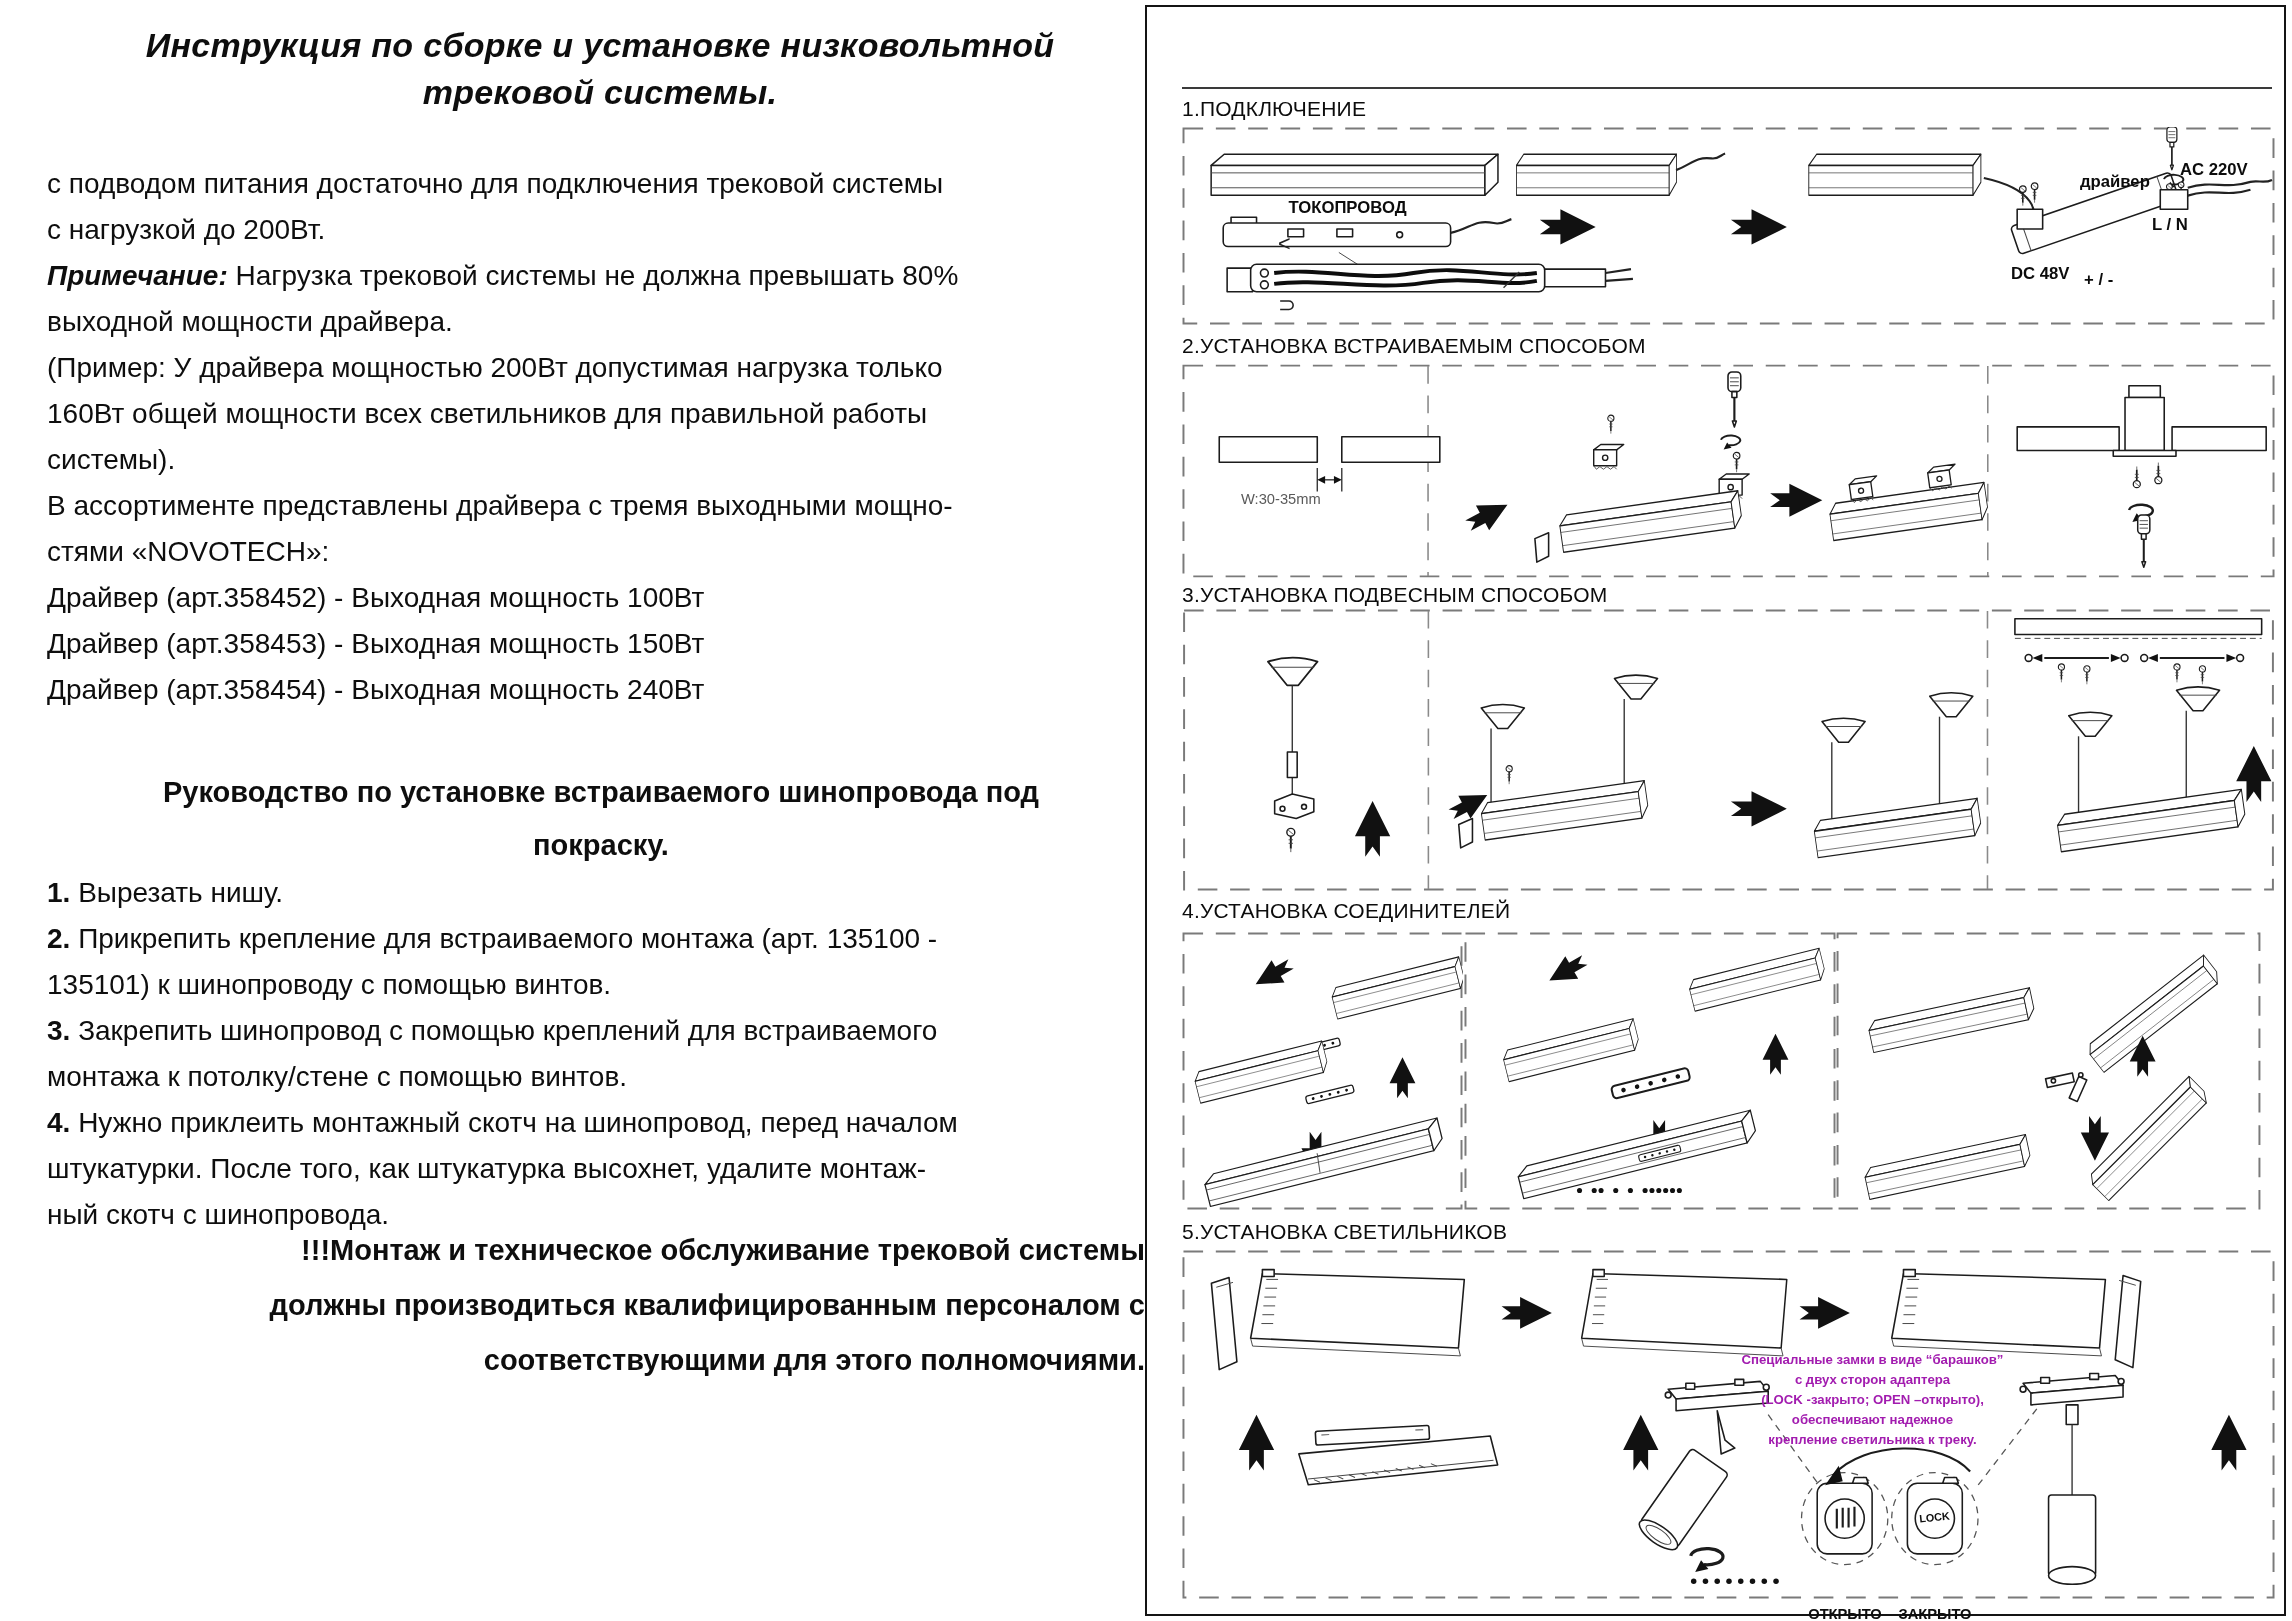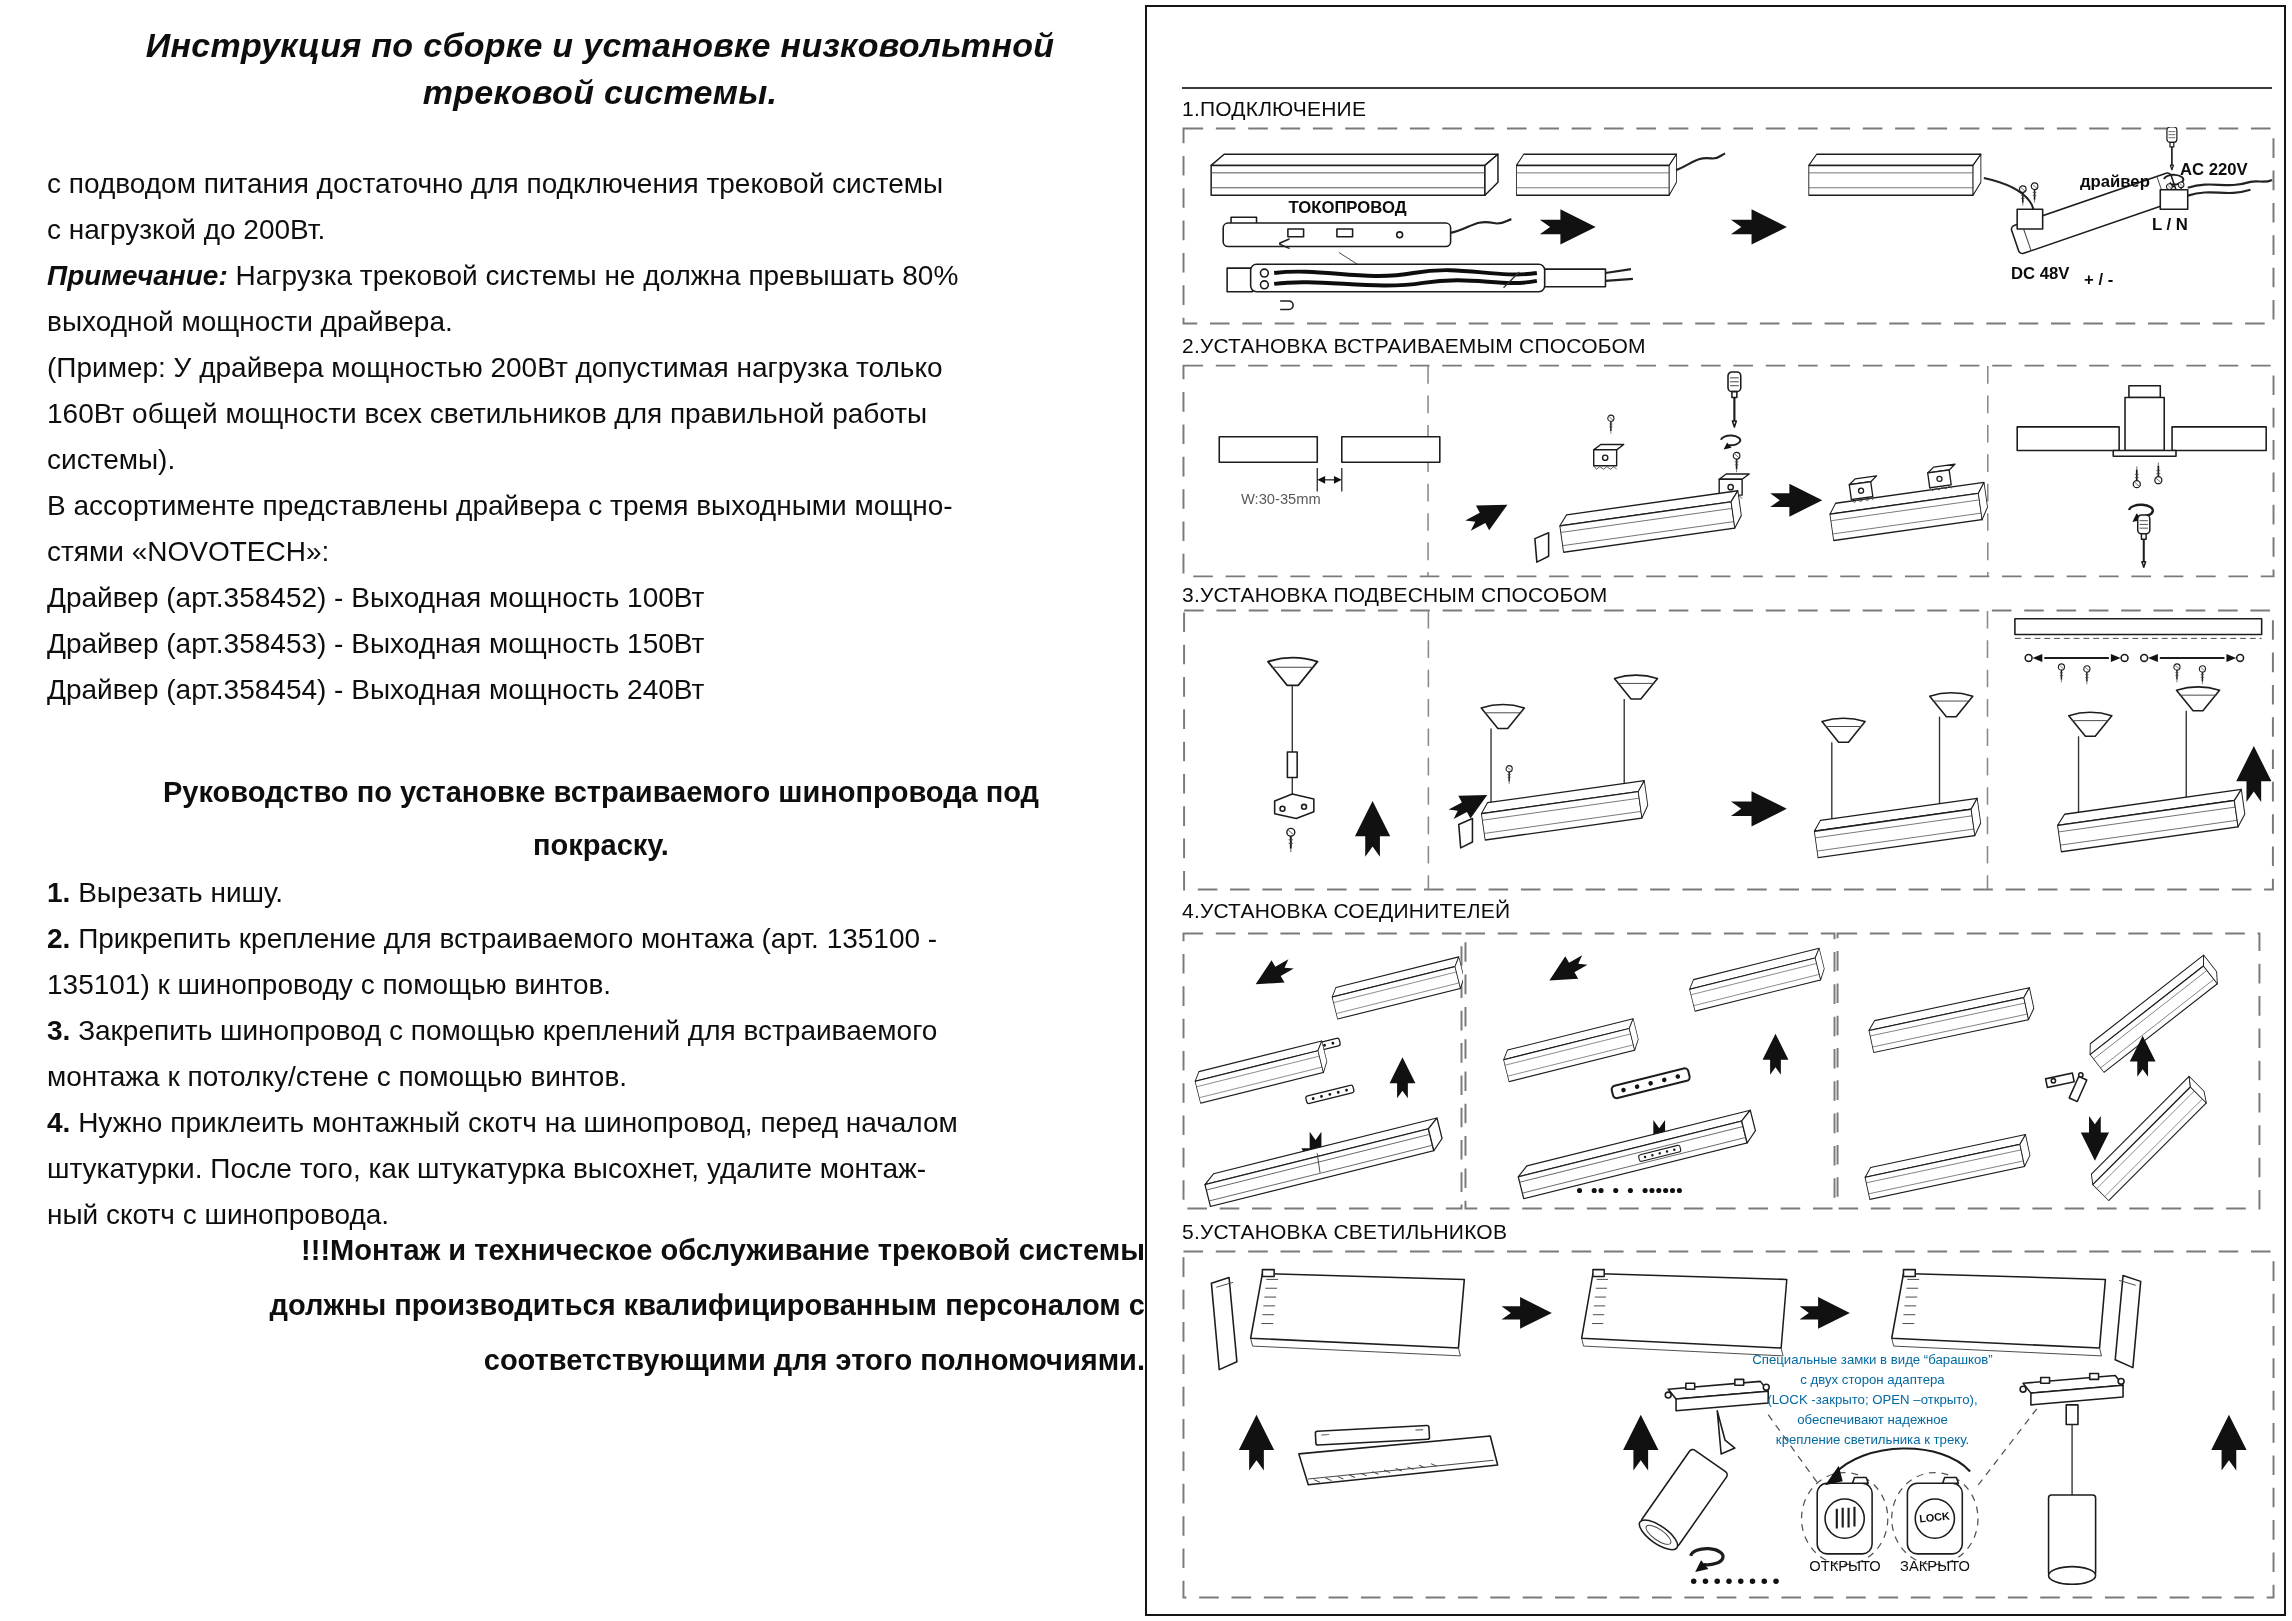--- a/index.html
+++ b/index.html
@@ -25,22 +25,22 @@
   .rule { position:absolute; left:35px; top:80px; width:1090px; border-top:2px solid #3a3a3a; }
   .shead { position:absolute; left:35px; font-size:21px; letter-spacing:0.2px; color:#0c0c0c; white-space:nowrap; }
   .panel { position:absolute; background:#fff; }
   .panel svg { position:absolute; left:0; top:0; }
 
   .lbl  { position:absolute; font-weight:bold; font-size:16.7px; color:#0c0c0c; white-space:nowrap; }
   .lblC { text-align:center; }
   .mark { position:absolute; font-size:21.6px; color:#222; }
   .wlbl { position:absolute; font-size:14.7px; color:#5a5a5a; white-space:nowrap; }
   .note5 { position:absolute; left:529px; top:100px; width:323px; text-align:center;
-           font-weight:normal; font-size:13.2px; line-height:20px; color:#0369a1; }
-  .dlbl { position:absolute; font-weight:normal; font-size:14.7px; width:118px; text-align:center; }
+           font-weight:bold; font-size:13.2px; line-height:20px; color:#a21caf; }
+  .dlbl { position:absolute; font-weight:bold; font-size:14.7px; width:118px; text-align:center;margin-top:48px; }
   .locktxt { position:absolute; font-weight:bold; font-size:10.8px; width:47px; text-align:center; transform:rotate(-6deg); }
 
   
   .ln   { fill:#fff; stroke:#1c1c1c; stroke-width:1.6; stroke-linejoin:round; }
   .ln2  { fill:none; stroke:#1c1c1c; stroke-width:2.2; }
   .thin { fill:none; stroke:#474747; stroke-width:1; }
   .thin2{ fill:none; stroke:#333; stroke-width:1.4; }
   .wire2{ fill:none; stroke:#222; stroke-width:2.2; }
   .wire3{ fill:none; stroke:#0d0d0d; stroke-width:4; }
   .solid{ fill:#111; stroke:none; }

